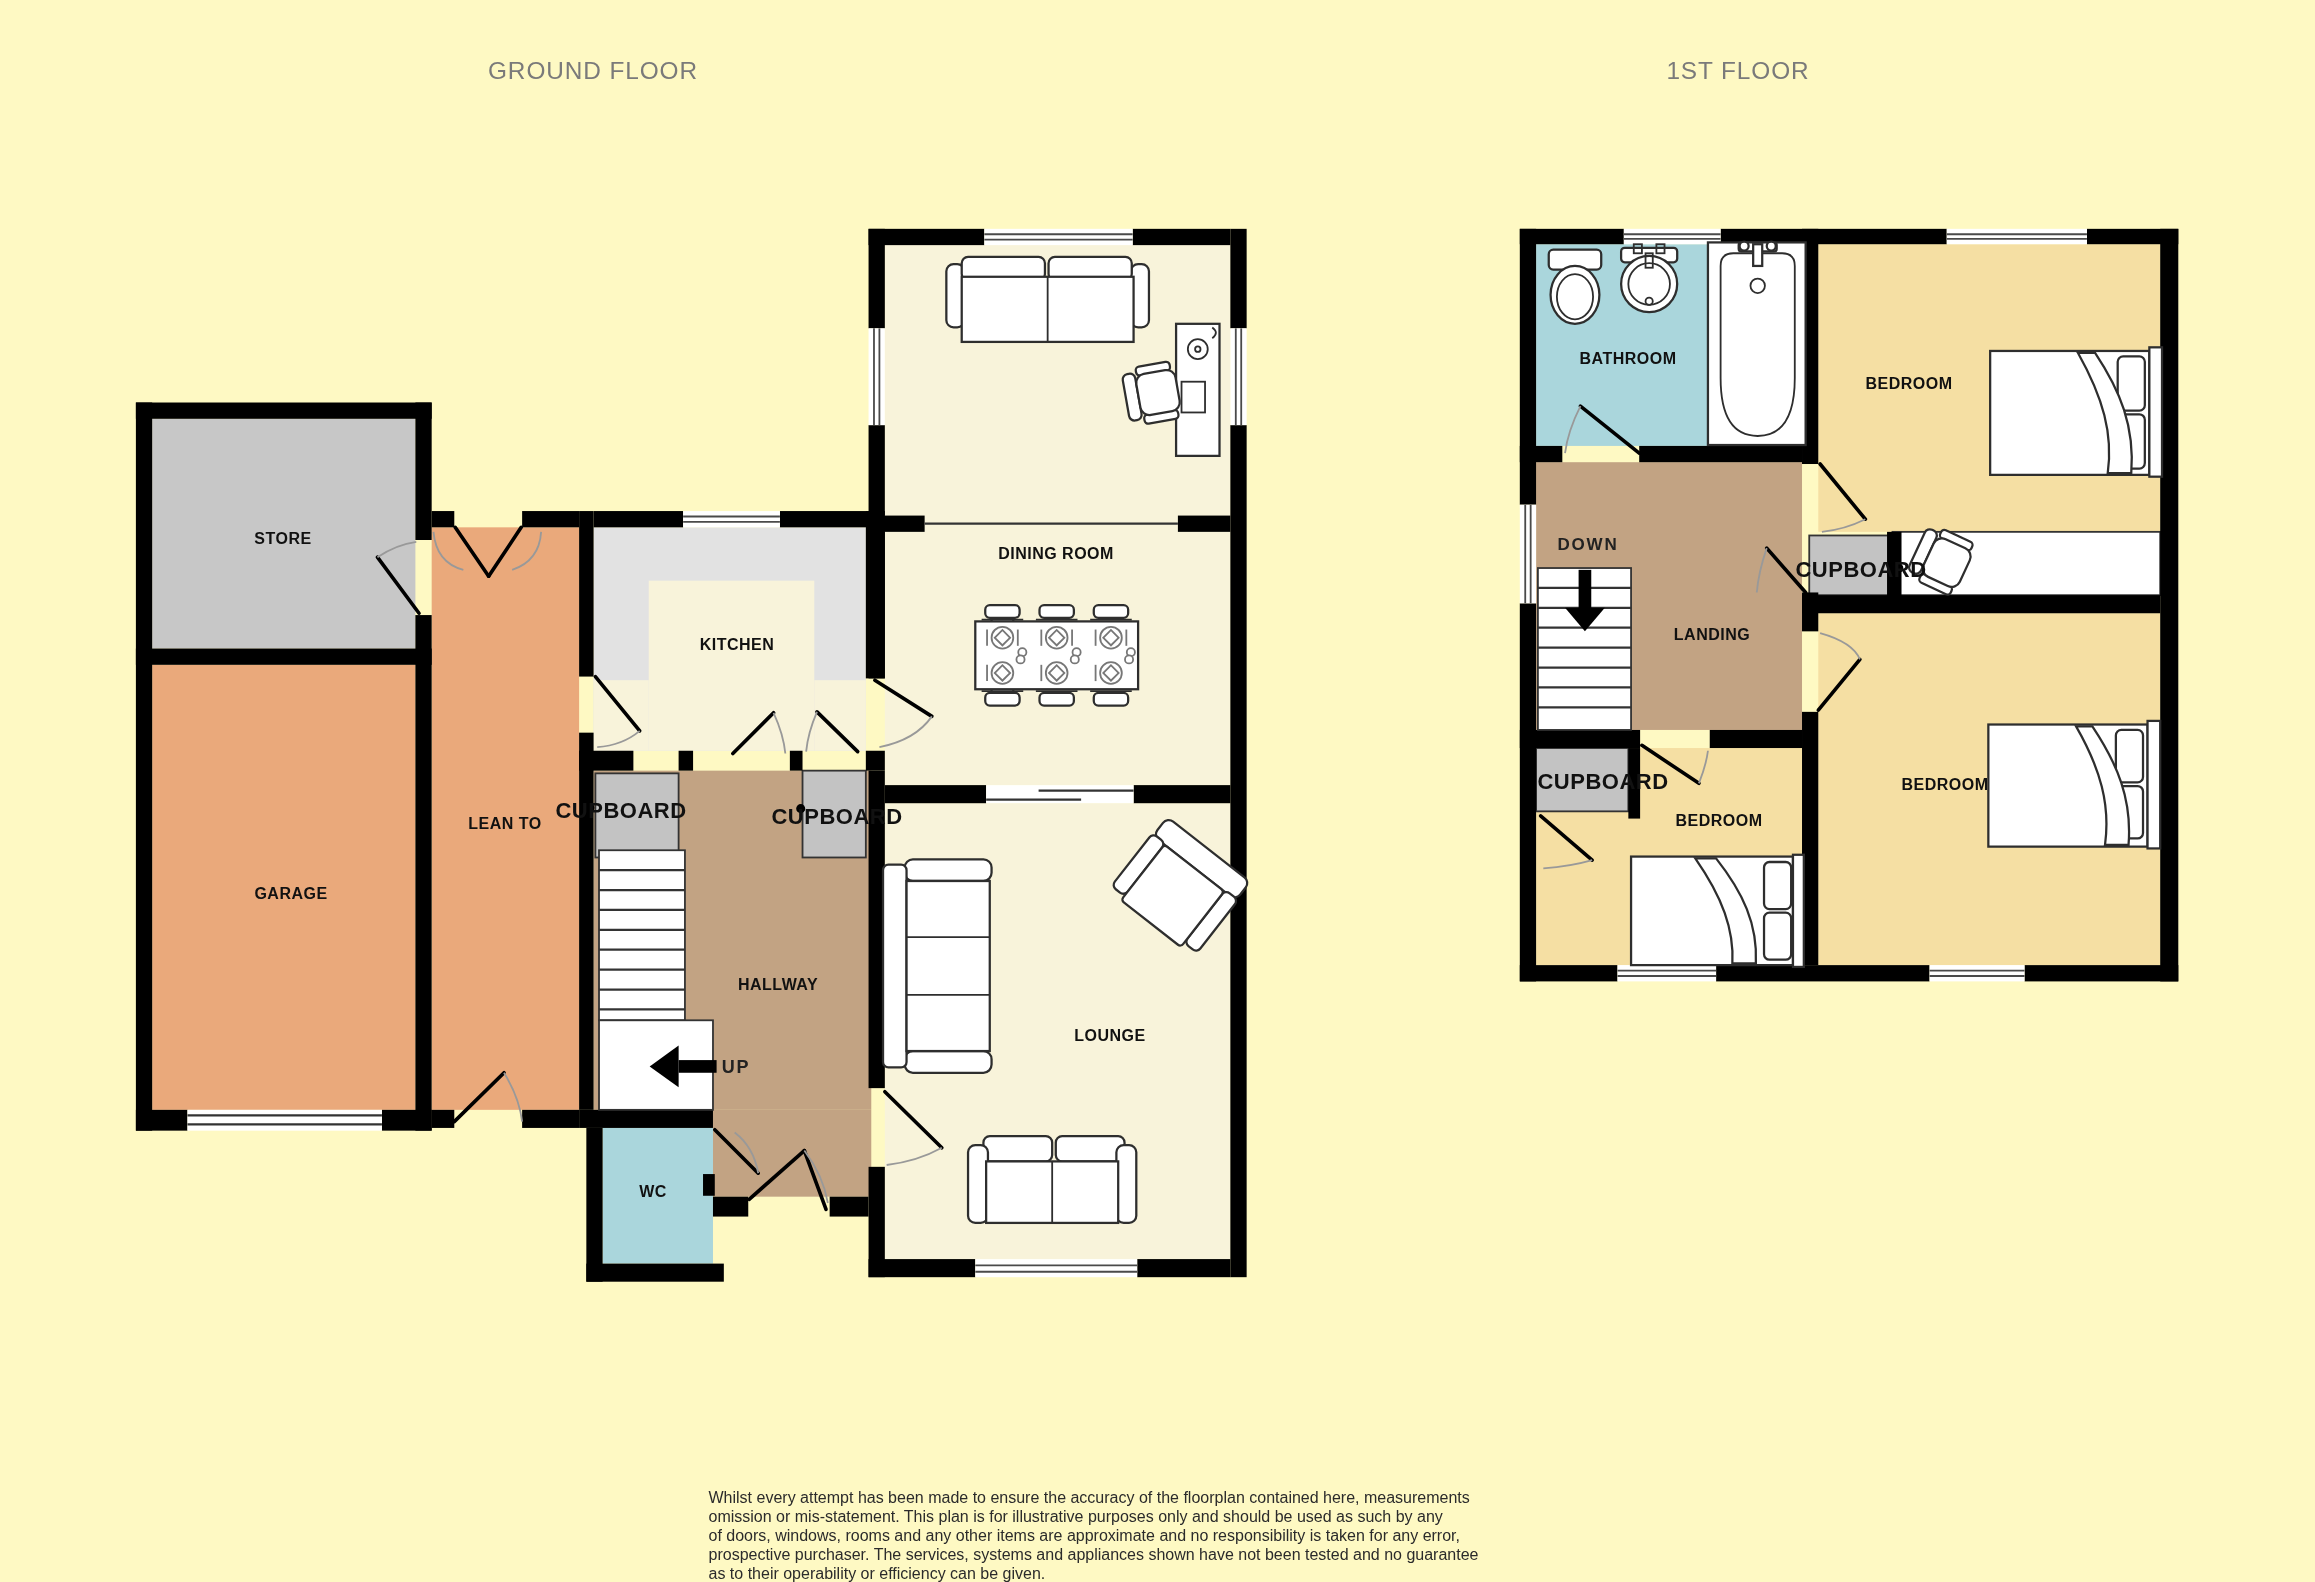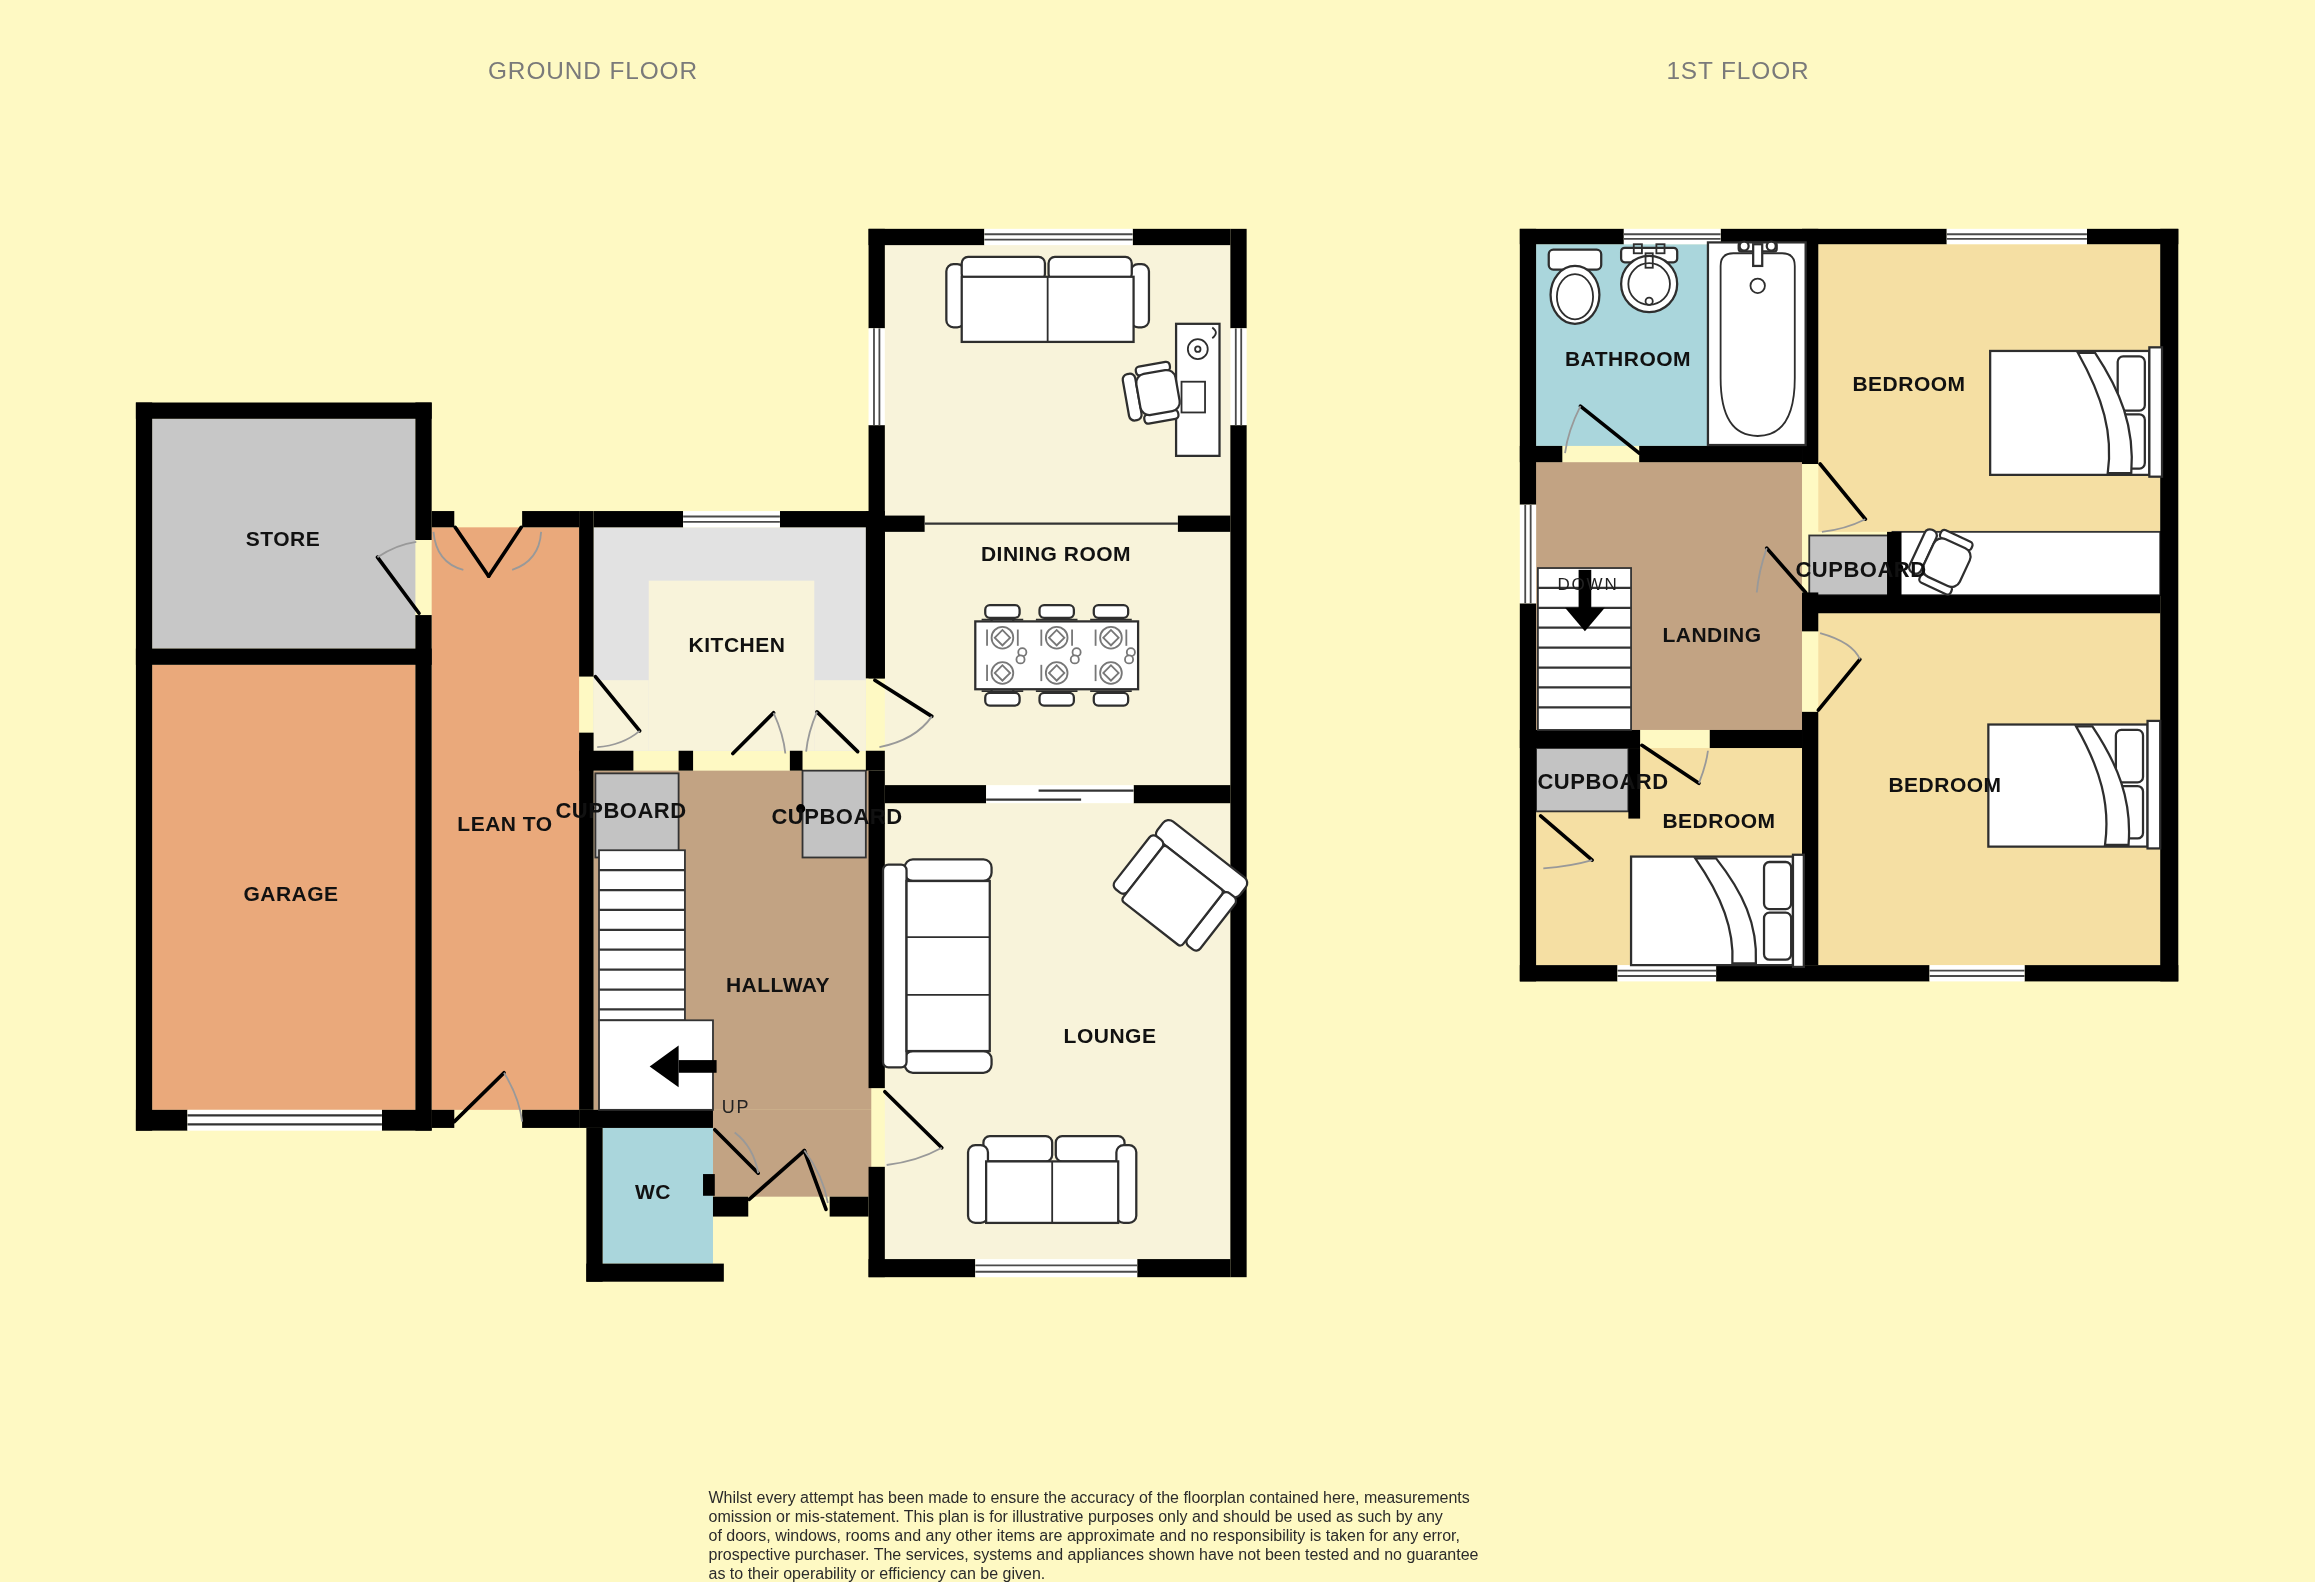--- a/index.html
+++ b/index.html
@@ -19,25 +19,25 @@
   .f-white{fill:#ffffff;stroke:#333;stroke-width:2;}
   .tline{stroke:#333;stroke-width:2.5;fill:none;}
   .winb{fill:#ffffff;} .winl{stroke:#4a4a4a;stroke-width:2;fill:none;}
   .leaf{stroke:#000;stroke-width:4;fill:none;stroke-linecap:round;}
   .arc{stroke:var(--c-door_arc);stroke-width:2;fill:none;}
   .furn{fill:#ffffff;stroke:var(--c-furniture_stroke);stroke-width:2.5;}
   .furnln{stroke:var(--c-furniture_stroke);stroke-width:2;fill:none;}
   .plate{fill:#ffffff;stroke:#777;stroke-width:2;}
   .platel{stroke:#777;stroke-width:2;fill:none;}
   .blk{fill:#000;}
-  .room-label{position:absolute;transform:translate(-50%,-50%);font-size:21px;font-weight:bold;
+  .room-label{position:absolute;transform:translate(-50%,-50%);font-size:16px;font-weight:bold;
               color:var(--c-label_text);letter-spacing:0.5px;white-space:nowrap;}
   .cup-label{font-size:22px;}
-  .small-label{position:absolute;transform:translate(-50%,-50%);font-size:18px;font-weight:400;
-               color:#222;letter-spacing:1.8px;white-space:nowrap;margin-top:40px;}
+  .small-label{position:absolute;transform:translate(-50%,-50%);font-size:18px;font-weight:700;
+               color:#222;letter-spacing:1.8px;white-space:nowrap;}
   .floor-title{position:absolute;transform:translate(-50%,-50%);font-size:24.4px;font-weight:400;
                color:var(--c-title_text);letter-spacing:0.9px;white-space:nowrap;}
   #disclaimer{position:absolute;left:1161px;top:1488px;transform:translateX(-50%);width:905px;
               text-align:left;font-size:16px;line-height:19px;color:#2b2b2b;}
   #disclaimer div{white-space:nowrap;}
 </style>
 </head>
 <body>
 
 <div id="canvas">

